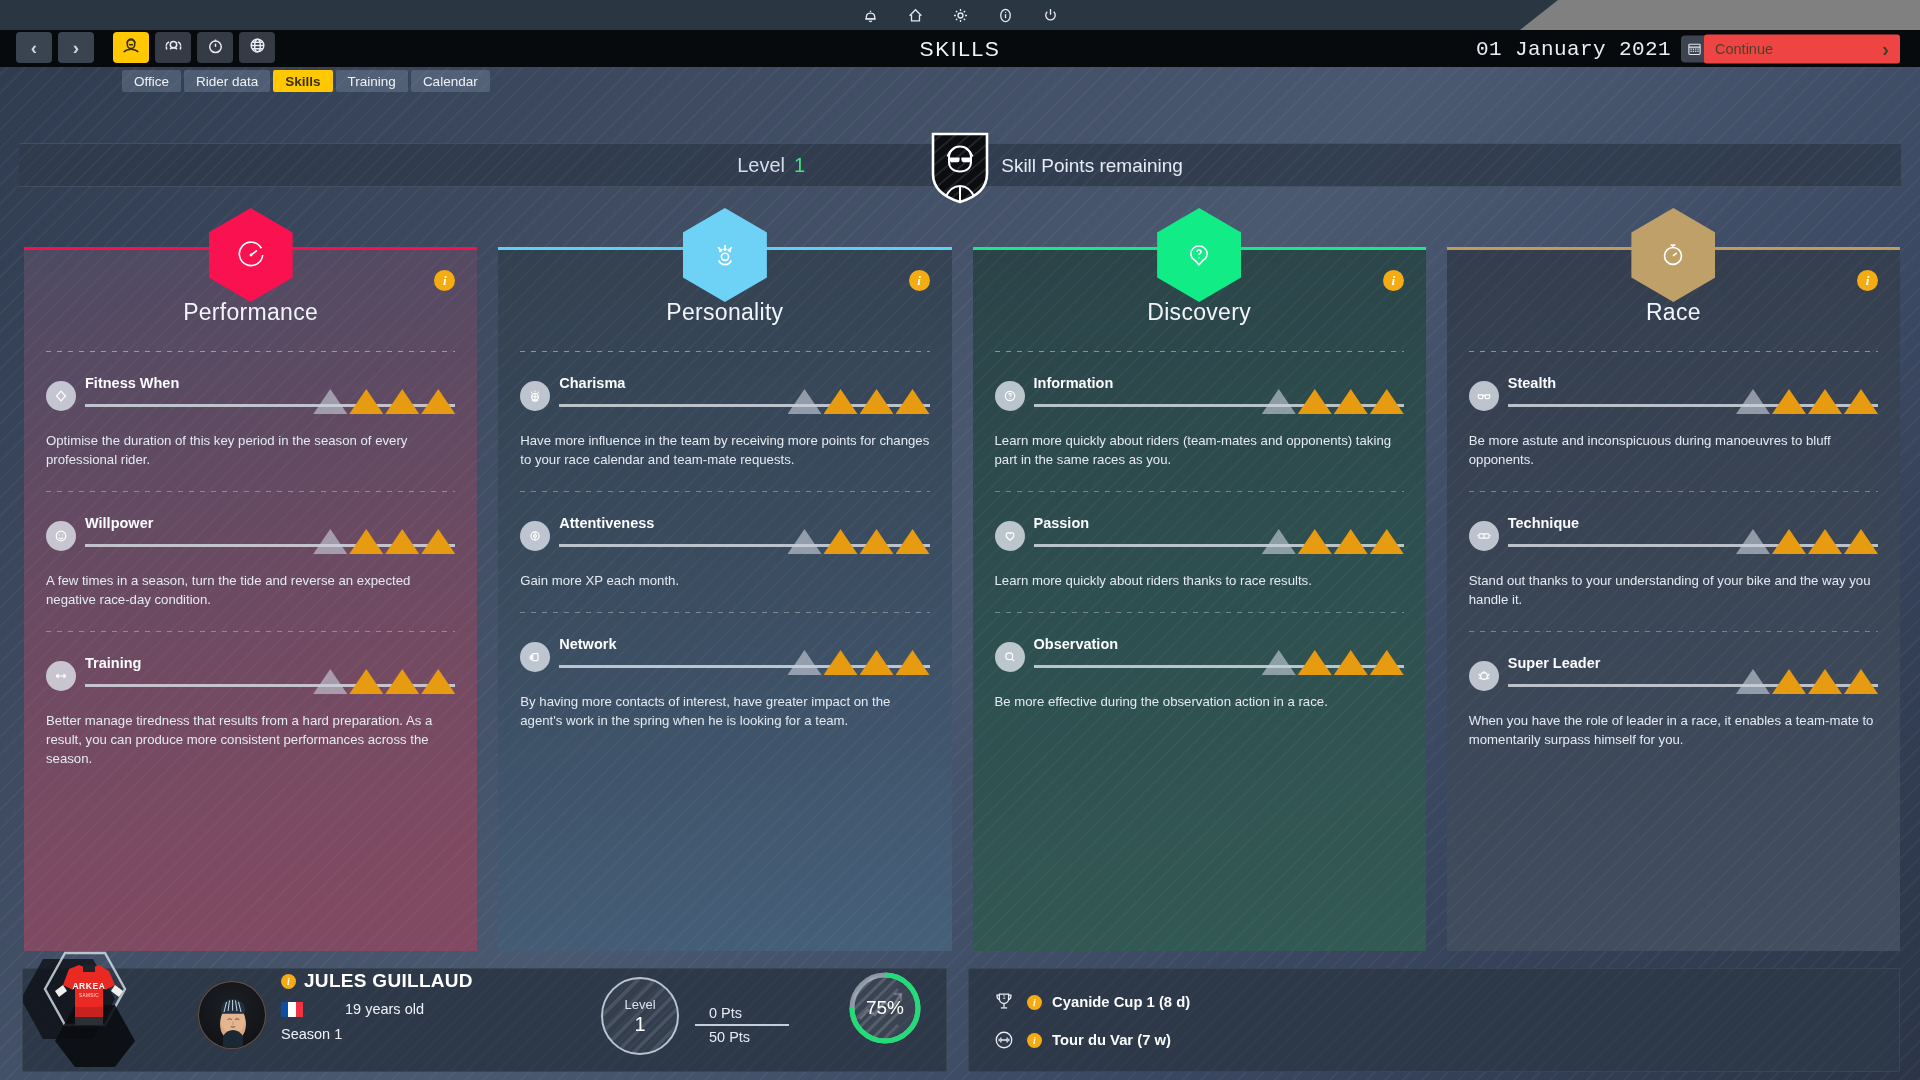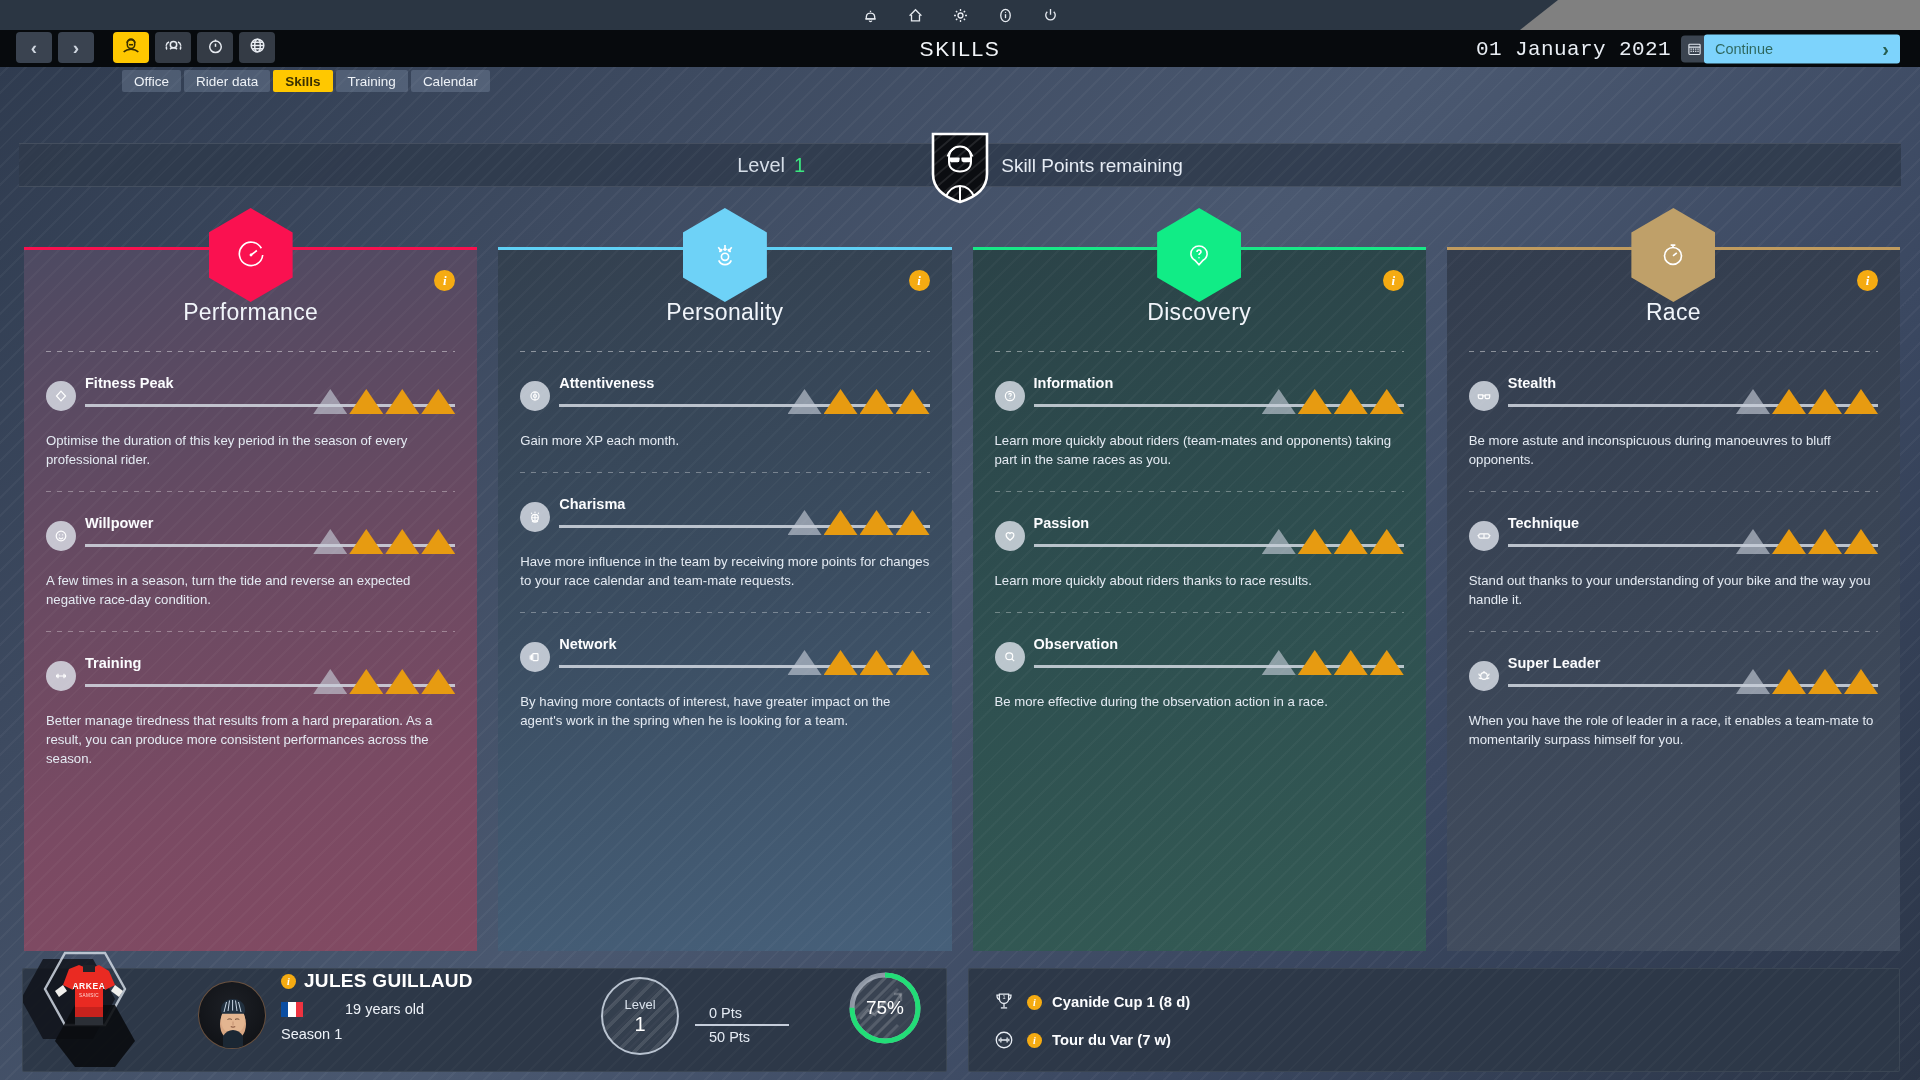--- a/index.html
+++ b/index.html
@@ -65,21 +65,21 @@
     position: absolute; right: 212px; top: 50%; transform: translateY(-50%);
     display: flex; align-items: center; gap: 10px;
   }
   .date-text { color: #e9eef4; font-size: 21px; font-weight: 300; letter-spacing: .4px; font-family: Liberation Mono, monospace; }
   .cal-btn {
     width: 27px; height: 27px; background: #3b4450; border-radius: 4px;
     display: flex; align-items: center; justify-content: center; cursor: pointer;
   }
   .continue-btn {
     position: absolute; right: 20px; top: 50%; transform: translateY(-50%);
-    width: 196px; height: 29px; background: #7dd3fc; border-radius: 3px;
+    width: 196px; height: 29px; background: #ef4444; border-radius: 3px;
     display: flex; align-items: center; justify-content: space-between;
     padding: 0 11px; cursor: pointer;
   }
   .continue-btn .c-label { color: #0f3d1f; font-size: 14.5px; opacity: .72; }
   .continue-btn .c-arrow { color: #0f3d1f; font-size: 20px; font-weight: bold; opacity: .78; line-height: 1; }
 
   
   .navbtns {
     position: absolute; top: 32px; left: 16px; display: flex; gap: 6px; z-index: 12;
   }
@@ -506,21 +506,21 @@
       <div class="dash-sep"></div>
 
       <div class="skill">
         <div class="skill-head">
           <div class="skill-ico">
             <svg viewBox="0 0 24 24" width="18" height="18">
                 <path d="M12 5.5l6 6.5-6 6.5-6-6.5z"></path>
               </svg>
           </div>
           <div class="skill-right">
-            <div class="skill-name">Fitness Peak</div>
+            <div class="skill-name">Fitness When</div>
             <div class="rail">
               <div class="rail-line"></div>
               <div class="chevrons">
                 <div class="chv half"></div>
                 <div class="chv filled"></div>
                 <div class="chv filled"></div>
                 <div class="chv filled"></div>
               </div>
             </div>
           </div>
@@ -591,46 +591,20 @@
           </svg>
       </div>
       <div class="info-badge">i</div>
       <div class="panel-title">Personality</div>
       <div class="dash-sep"></div>
 
       <div class="skill">
         <div class="skill-head">
           <div class="skill-ico">
             <svg viewBox="0 0 24 24" width="18" height="18">
-                <circle cx="12" cy="12" r="5.4"></circle>
-                <circle cx="12" cy="12" r="1.9"></circle>
-                <path d="M12 6.6V9M12 15v2.4"></path>
-              </svg>
-          </div>
-          <div class="skill-right">
-            <div class="skill-name">Attentiveness</div>
-            <div class="rail">
-              <div class="rail-line"></div>
-              <div class="chevrons">
-                <div class="chv half"></div>
-                <div class="chv filled"></div>
-                <div class="chv filled"></div>
-                <div class="chv filled"></div>
-              </div>
-            </div>
-          </div>
-        </div>
-        <div class="skill-desc">Gain more XP each month.</div>
-        <div class="skill-sep"></div>
-      </div>
-
-      <div class="skill">
-        <div class="skill-head">
-          <div class="skill-ico">
-            <svg viewBox="0 0 24 24" width="18" height="18">
                 <circle cx="12" cy="13" r="4.4"></circle>
                 <path d="M7.6 13h8.8M12 8.6v8.8"></path>
                 <path d="M8 17.6c2.4 1.4 5.6 1.4 8 0"></path>
                 <g fill="#fff" stroke="none">
                   <circle cx="7.4" cy="7" r=".9"></circle>
                   <circle cx="12" cy="5.6" r=".9"></circle>
                   <circle cx="16.6" cy="7" r=".9"></circle>
                 </g>
               </svg>
           </div>
@@ -641,20 +615,46 @@
               <div class="chevrons">
                 <div class="chv half"></div>
                 <div class="chv filled"></div>
                 <div class="chv filled"></div>
                 <div class="chv filled"></div>
               </div>
             </div>
           </div>
         </div>
         <div class="skill-desc">Have more influence in the team by receiving more points for changes to your race calendar and team-mate requests.</div>
+        <div class="skill-sep"></div>
+      </div>
+
+      <div class="skill">
+        <div class="skill-head">
+          <div class="skill-ico">
+            <svg viewBox="0 0 24 24" width="18" height="18">
+                <circle cx="12" cy="12" r="5.4"></circle>
+                <circle cx="12" cy="12" r="1.9"></circle>
+                <path d="M12 6.6V9M12 15v2.4"></path>
+              </svg>
+          </div>
+          <div class="skill-right">
+            <div class="skill-name">Attentiveness</div>
+            <div class="rail">
+              <div class="rail-line"></div>
+              <div class="chevrons">
+                <div class="chv half"></div>
+                <div class="chv filled"></div>
+                <div class="chv filled"></div>
+                <div class="chv filled"></div>
+              </div>
+            </div>
+          </div>
+        </div>
+        <div class="skill-desc">Gain more XP each month.</div>
         <div class="skill-sep"></div>
       </div>
 
       <div class="skill">
         <div class="skill-head">
           <div class="skill-ico">
             <svg viewBox="0 0 24 24" width="18" height="18">
                 <rect x="9" y="7.4" width="7" height="9.4" rx="1"></rect>
                 <path d="M7.2 8.8v7.6"></path>
                 <path d="M5.6 10v5.4"></path>

